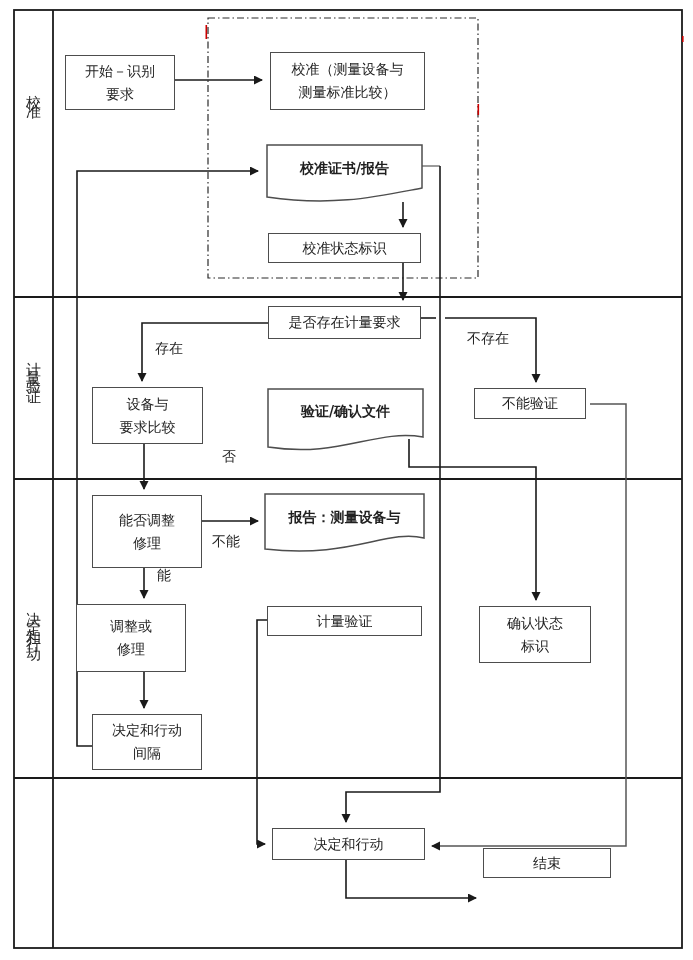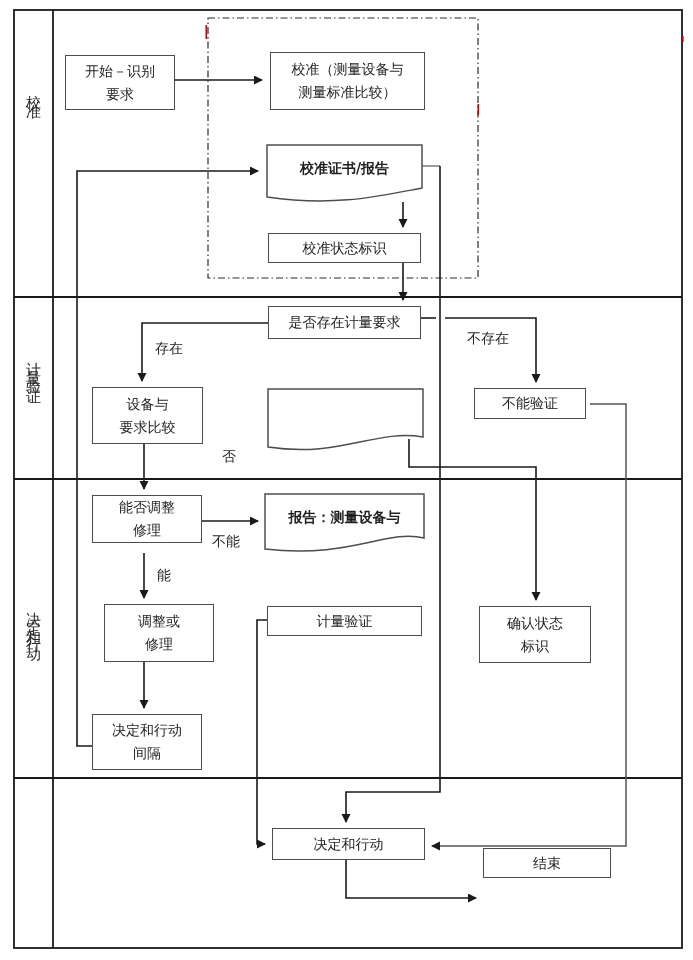--- a/index.html
+++ b/index.html
@@ -99,35 +99,38 @@
 
   <div class="node" style="left:268px;top:306px;width:153px;height:33px">
     <span>是否存在计量要求</span>
   </div>
 
   <div class="node" style="left:92px;top:387px;width:111px;height:57px">
     <span>设备与</span>
     <span>要求比较</span>
   </div>
 
+  <div class="doc-text" style="left:268px;top:389px;width:155px;height:44px">
+    <span>验证/确认文件</span>
+  </div>
 
   <div class="node" style="left:474px;top:388px;width:112px;height:31px">
     <span>不能验证</span>
   </div>
 
-  <div class="node" style="left:92px;top:495px;width:110px;height:48px">
+  <div class="node" style="left:92px;top:495px;width:110px;height:73px">
     <span>能否调整</span>
     <span>修理</span>
   </div>
 
   <div class="doc-text" style="left:265px;top:494px;width:159px;height:46px">
     <span>报告：测量设备与</span>
   </div>
 
-  <div class="node" style="left:104px;top:604px;width:110px;height:58px">
+  <div class="node" style="left:76px;top:604px;width:110px;height:68px">
     <span>调整或</span>
     <span>修理</span>
   </div>
 
   <div class="node" style="left:267px;top:606px;width:155px;height:30px">
     <span>计量验证</span>
   </div>
 
   <div class="node" style="left:479px;top:606px;width:112px;height:57px">
     <span>确认状态</span>

